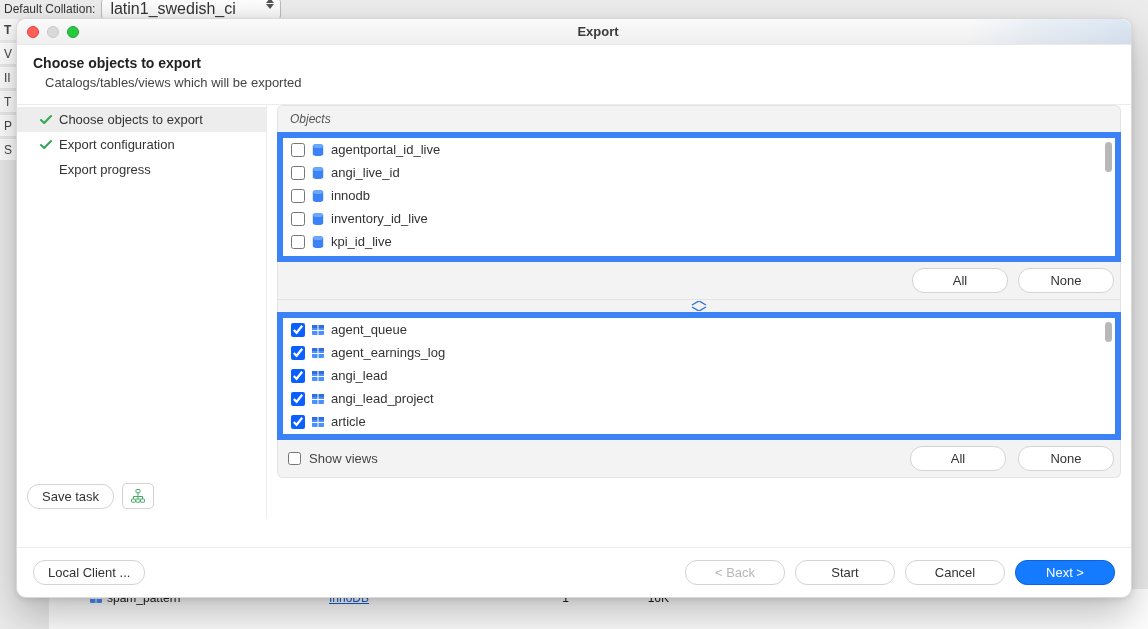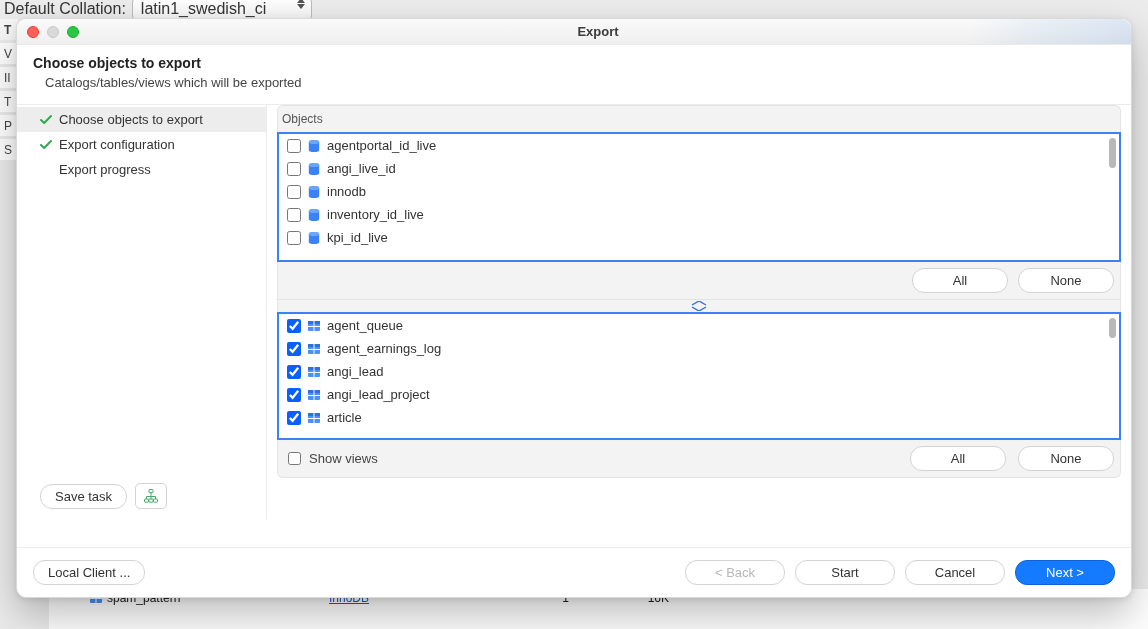--- a/index.html
+++ b/index.html
@@ -13,21 +13,21 @@
     overflow: hidden;
     position: relative;
   }
 
   
   .bg-top {
     position: absolute; top: 0; left: 0; right: 0; height: 18px;
     display: flex; align-items: center; padding: 0 4px; gap: 6px;
     color: #333;
   }
-  .bg-top .label { font-size: 16px; }
+  .bg-top .label { font-size: 12px; }
   .bg-top .dropdown {
     background: linear-gradient(#fff,#f3f3f3);
     border: 1px solid #bbb; border-radius: 4px;
     padding: 1px 22px 1px 8px; font-size: 16px;
     position: relative; min-width: 180px;
   }
   .bg-top .dropdown::after {
     content: ""; position: absolute; right: 6px; top: 5px;
     border-left: 4px solid transparent; border-right: 4px solid transparent;
     border-top: 5px solid #555;
@@ -116,21 +116,20 @@
     cursor: pointer;
   }
   .step.active { background: #ededed; }
   .step .chk {
     width: 14px; height: 14px; display: inline-flex; align-items:center; justify-content:center;
   }
   .chk.green svg { width: 12px; height: 12px; }
   .sidebar-actions {
     padding: 10px; display: flex; gap: 8px; align-items: center;
     border-top: 1px solid transparent;
-    margin-left: 13px;
   }
   .btn {
     background: #fff; border: 1px solid #d3d3d3; border-radius: 12px;
     padding: 4px 14px; font-size: 13px; color: #333; cursor: pointer;
     white-space: nowrap;
   }
   .btn.primary {
     background: #147aff; border-color: #0f63d6; color: #fff;
     font-weight: 500;
   }
@@ -139,28 +138,28 @@
     width: 32px; height: 26px; display:inline-flex; align-items:center; justify-content:center;
     background:#fff; border:1px solid #d3d3d3; border-radius:5px; cursor:pointer;
   }
 
   .content {
     flex: 1; padding: 0 10px 10px 10px; display:flex; flex-direction:column;
     min-width: 0;
     background: #fff;
   }
   .panel-label {
-    font-size: 12px; color: #555; padding: 6px 4px 6px 4px;
+    font-size: 12px; color: #555; padding: 6px 4px 6px 12px;
     background: #f3f3f3;
     border: 1px solid #e3e3e3;
     border-bottom: none;
-    border-top-left-radius: 6px; border-top-right-radius: 6px;
+    border-top-left-radius: 6px; border-top-right-radius: 6px; font-style: italic;
   }
   .listbox {
-    border: 2px solid #3b82f6; background: #fff;
+    border: 6px solid #3b82f6; background: #fff;
     overflow: auto; flex-shrink: 0;
     position: relative;
   }
   .listbox .row {
     display: flex; align-items: center; gap: 6px;
     padding: 4px 8px; font-size: 13px; color: #333;
   }
   .listbox input[type=checkbox] {
     width: 14px; height: 14px; accent-color: #0a60ff;
   }

